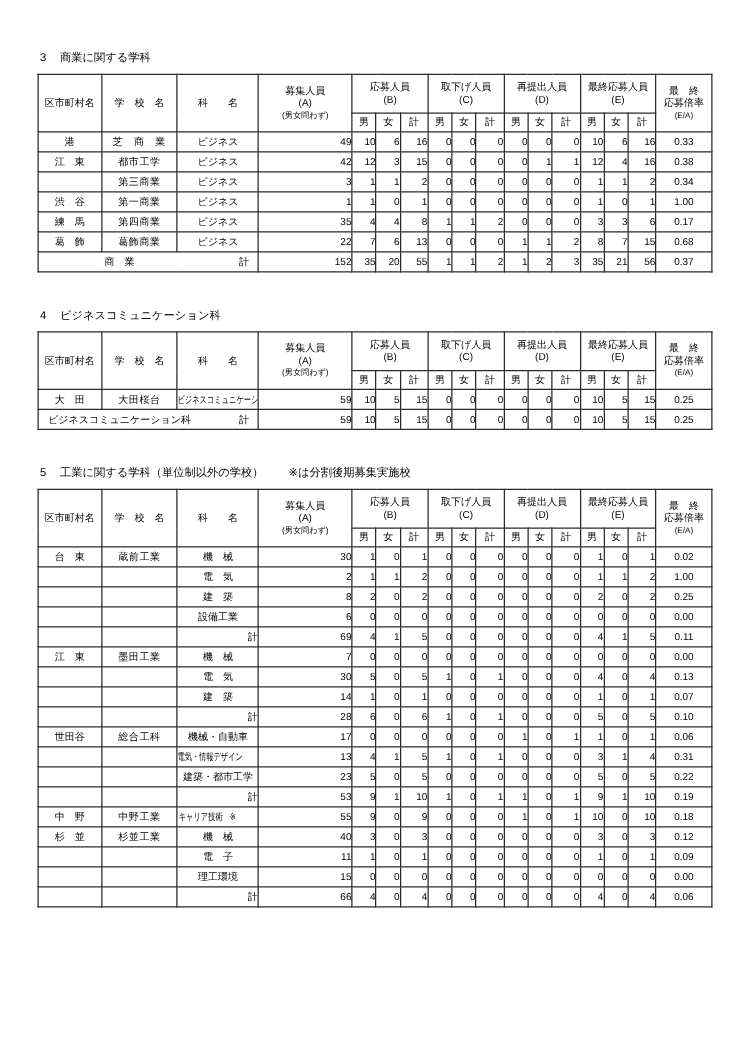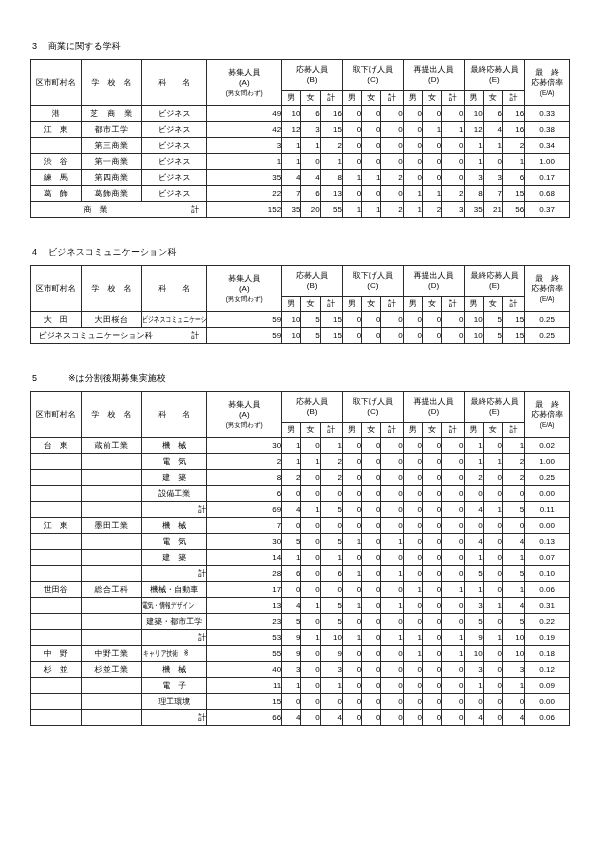--- a/index.html
+++ b/index.html
@@ -362,20 +362,21 @@
               <td class="c-num">15</td>
               <td class="c-ratio">0.25</td>
             </tr>
           </tbody>
         </table>
     </section>
 
     <section class="section">
       <div class="sec-title">
         <span class="sec-num">5</span>
+        <span class="sec-text">工業に関する学科（単位制以外の学校）</span>
         <span class="sec-note">※は分割後期募集実施校</span>
       </div>
       <table class="stats-table">
           <colgroup>
             <col style="width: 50px;">
             <col style="width: 60px;">
             <col style="width: 64px;">
             <col style="width: 74px;">
             <col style="width: 19px;">
             <col style="width: 19px;">

